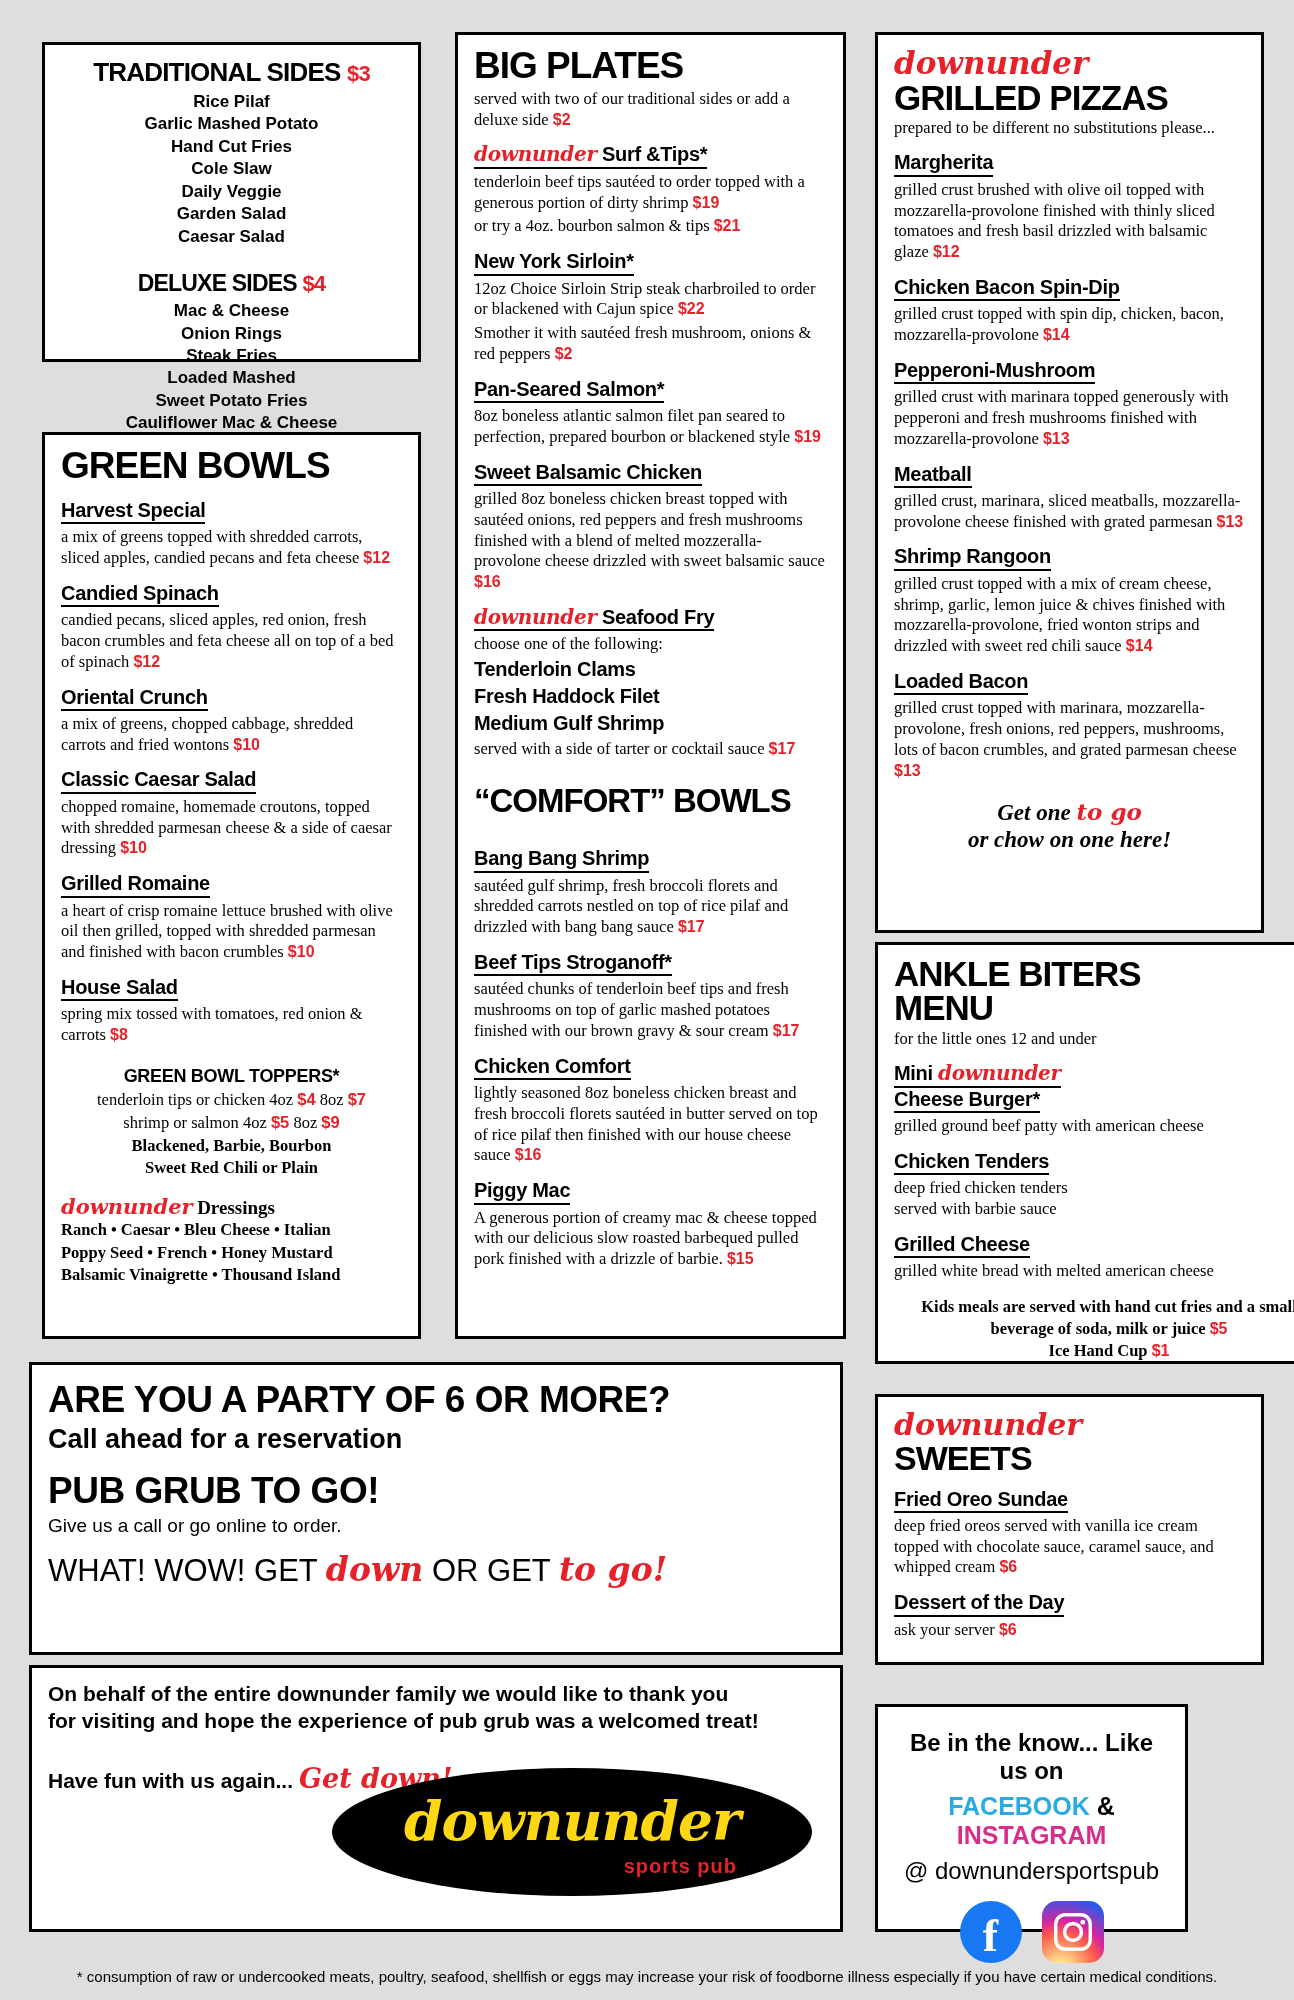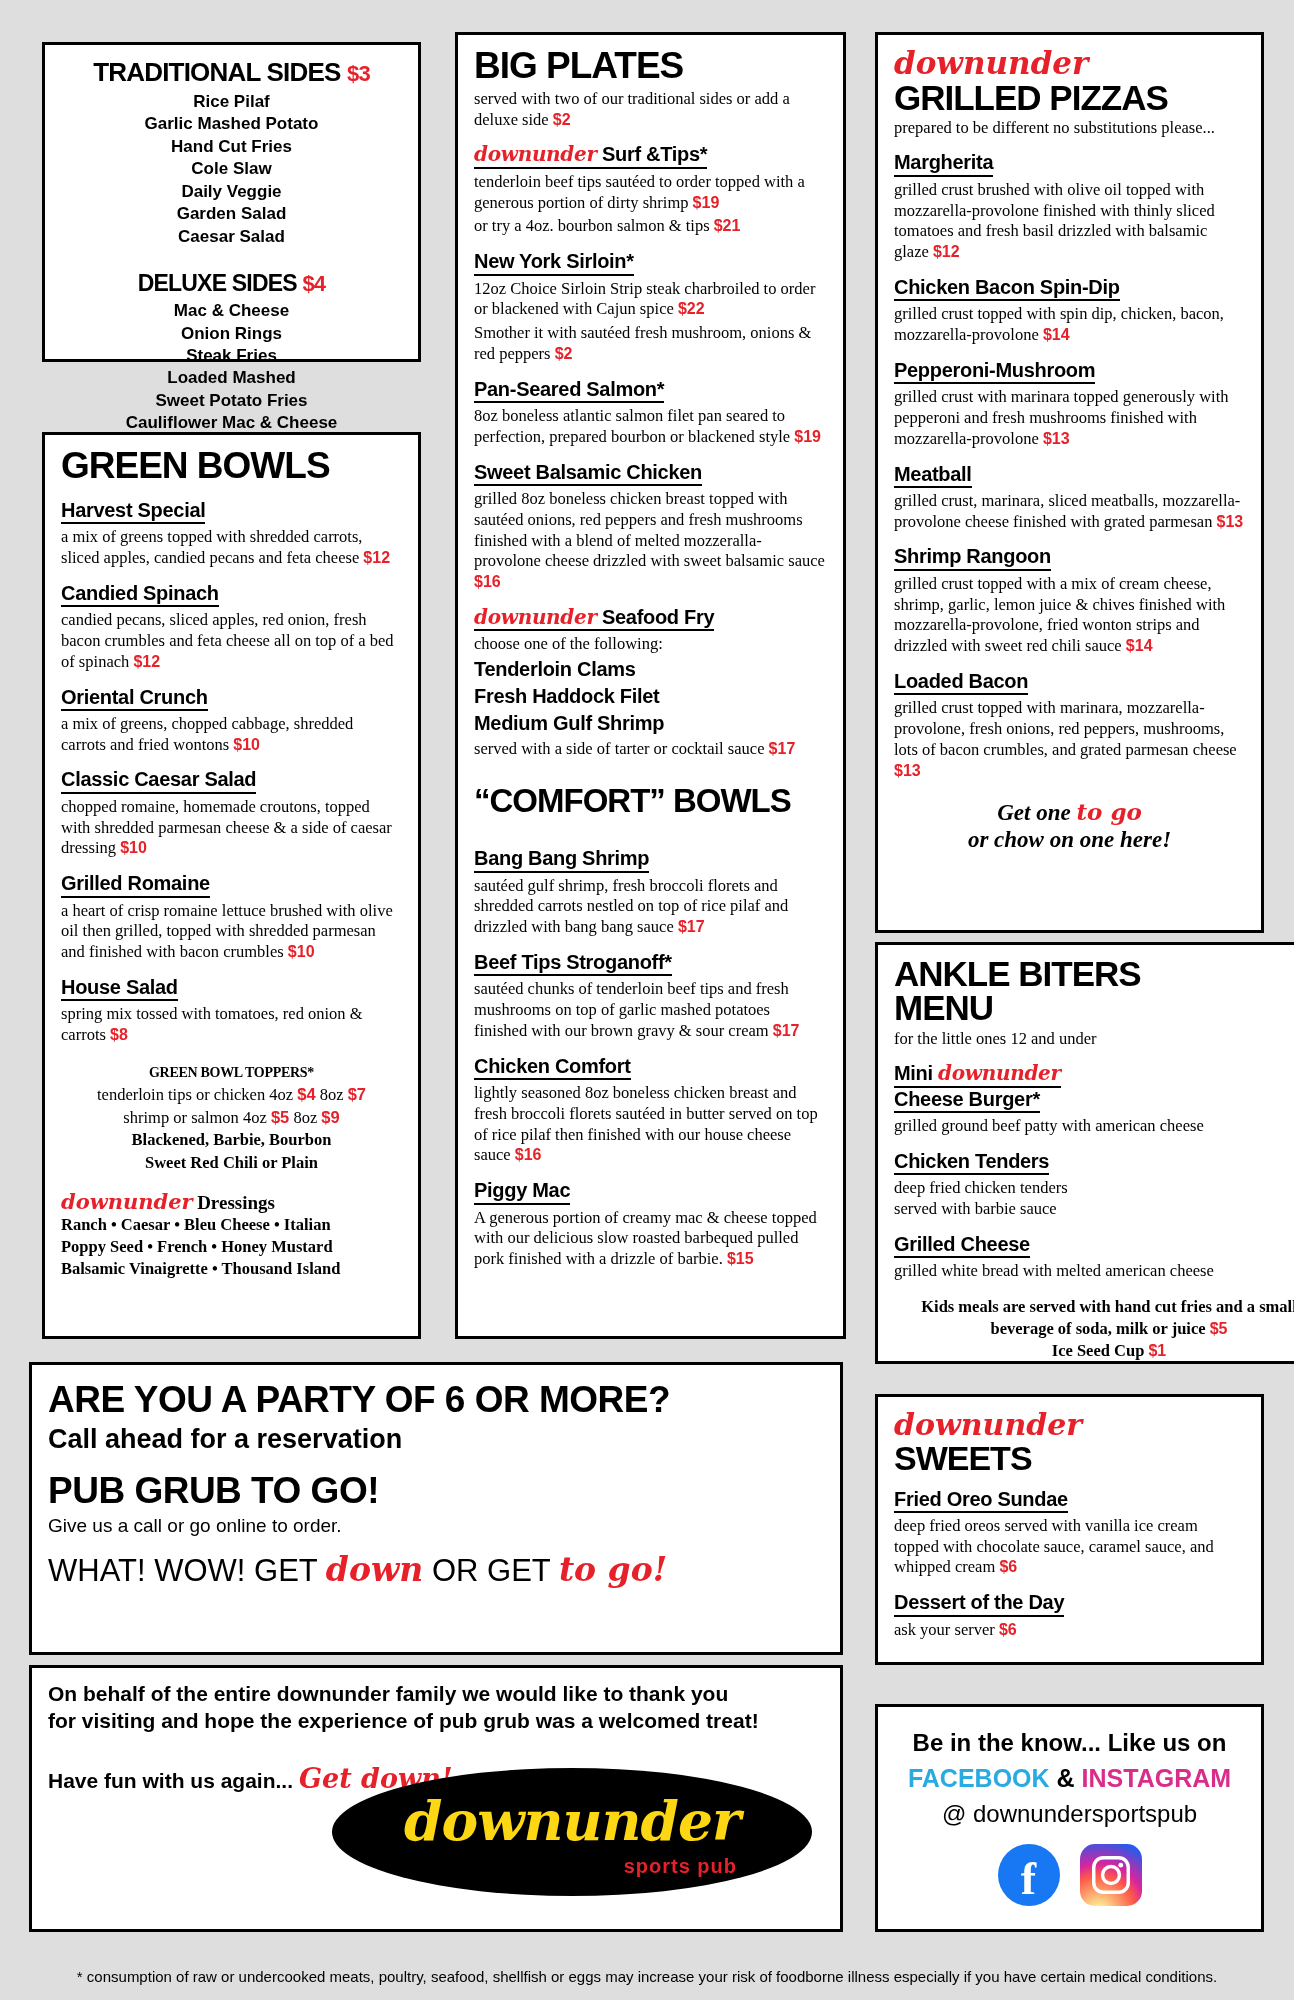--- a/index.html
+++ b/index.html
@@ -29,21 +29,21 @@
 
   
   .sides-title{font-size:26px;font-weight:bold;letter-spacing:-0.8px;text-align:center}
   .sides-title .price{font-size:22px}
   .deluxe-title{font-size:23px;margin-top:22px}
   .sides-list{text-align:center;font-weight:bold;font-size:17px;line-height:1.32;margin-top:3px}
 
   
   .toppers{text-align:center;margin-top:18px;font-family:"Liberation Serif",serif;
            font-size:16.5px;line-height:1.35}
-  .toppers-title{font-family:Liberation Serif, serif;font-weight:bold;font-size:14px;letter-spacing:-0.3px}
+  .toppers-title{font-family:Liberation Sans, sans-serif;font-weight:bold;font-size:18px;letter-spacing:-0.3px}
   .toppers-bold{font-weight:bold}
   .dressings{text-align:left;margin-top:15px}
   .dressings-title .script{font-size:21px}
   .dressings-word{font-family:"Liberation Serif",serif;font-weight:bold;font-size:19px}
   .dress-line{font-family:"Liberation Serif",serif;font-weight:bold;font-size:16.5px;line-height:1.35}
 
   
   .comfort-h{font-size:33px;font-weight:bold;letter-spacing:-1px;margin-top:22px}
   .opt{font-size:20px;font-weight:bold;letter-spacing:-0.3px;line-height:1.3;margin-top:1px}
 
@@ -99,21 +99,21 @@
 
   
   #box-sides {left:42px;  top:42px;   width:379px; height:320px}
   #box-green {left:42px;  top:432px;  width:379px; height:907px}
   #box-big   {left:455px; top:32px;   width:391px; height:1307px}
   #box-pizza {left:875px; top:32px;   width:389px; height:901px}
   #box-ankle {left:875px; top:942px;  width:468px; height:422px}
   #box-party {left:29px;  top:1362px; width:814px; height:293px}
   #box-sweets{left:875px; top:1394px; width:389px; height:271px}
   #box-thanks{left:29px;  top:1665px; width:814px; height:267px;position:absolute}
-  #box-social{left:875px; top:1704px; width:389px; height:228px}
+  #box-social{left:875px; top:1704px; width:313px; height:228px}
   #footnote{position:absolute;left:0;top:1968px;width:100%;text-align:center;font-size:15px}
 </style>
 </head>
 <body>
 
 <div id="page">
 
   <div class="box" id="box-sides">
     <div class="sides-title">
       <span>TRADITIONAL SIDES</span>
@@ -381,21 +381,21 @@
       <div class="desc" style="margin-top:0">served with barbie sauce</div>
     </div>
     <div class="item">
       <span class="item-name">Grilled Cheese</span>
       <div class="desc">grilled white bread with melted american cheese</div>
     </div>
 
     <div class="kids-note">
       <span>Kids meals are served with hand cut fries and a small beverage of soda, milk or juice</span>
       <span class="price" style="font-size:16px">$5</span><br>
-      <span>Ice Seed Cup</span>
+      <span>Ice Hand Cup</span>
       <span class="price" style="font-size:16px">$1</span>
     </div>
   </div>
 
   <div class="box" id="box-party">
     <div class="party-l1">ARE YOU A PARTY OF 6 OR MORE?</div>
     <div class="party-l2">Call ahead for a reservation</div>
     <div class="party-l3">PUB GRUB TO GO!</div>
     <div class="party-l4">Give us a call or go online to order.</div>
     <div class="party-l5">

